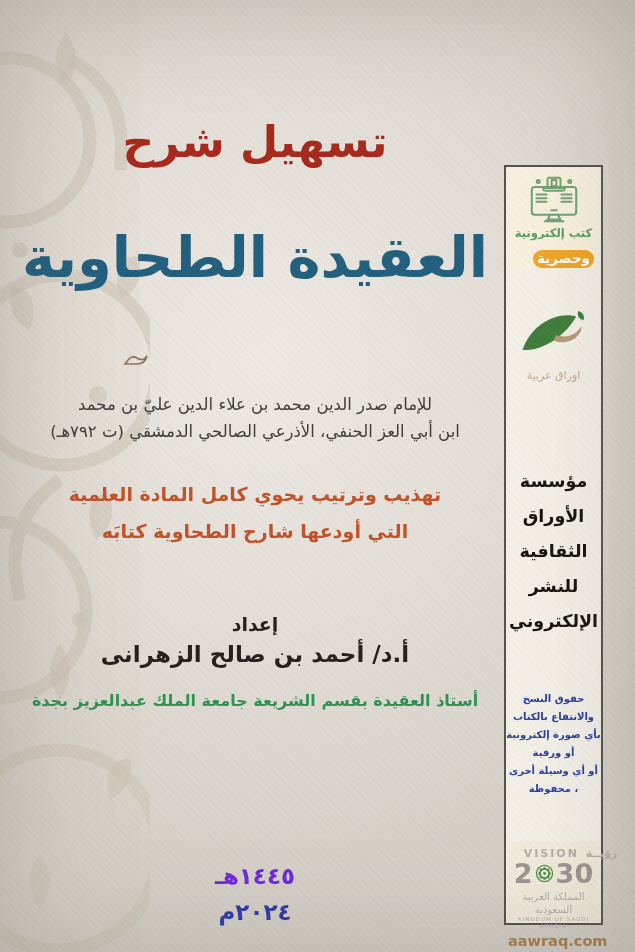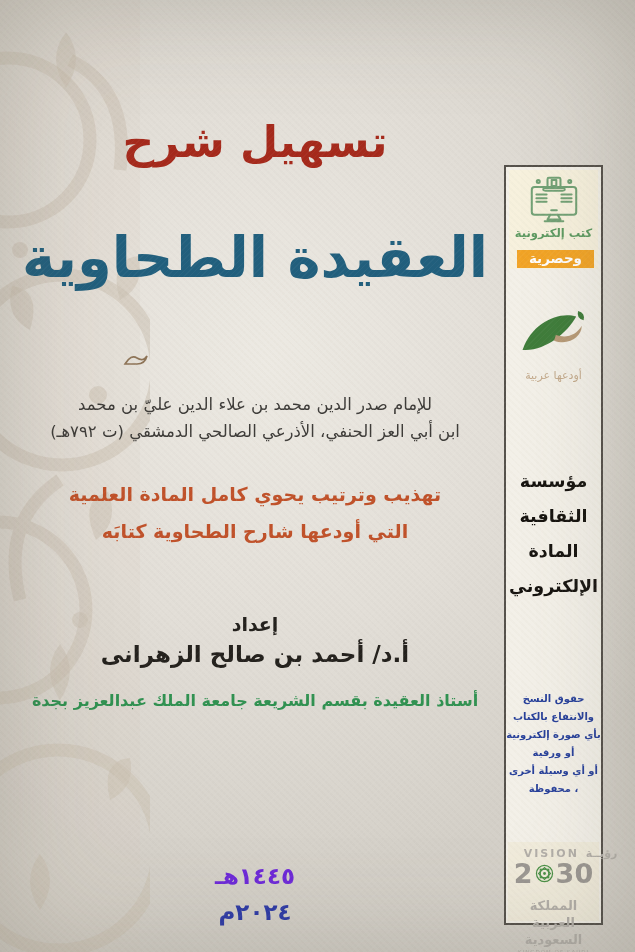--- a/index.html
+++ b/index.html
@@ -35,35 +35,35 @@
   .date-greg  { top:899px; font-size:23px; font-weight:600; color:#2c39a7; }
 
   
   .sidebar { position:absolute; left:504px; top:165px; width:99px; height:760px;
     background:#f3f0e8; border:2px solid #55514b; z-index:4; direction:rtl; }
   .badge-card { position:absolute; top:3px; left:3px; right:3px; height:99px;
     background:#f7f1dd; text-align:center; }
   .badge-card svg.monitor { margin-top:5px; }
   .ebooks-label { font-size:11.5px; font-weight:700; color:#5d9a61; margin-top:-3px; }
   .exclusive-badge { position:absolute; right:4px; bottom:1px; background:#f2a426;
-    color:#fff; font-size:13.5px; font-weight:700; padding:0 12px 2px; }
+    color:#fff; font-size:13.5px; font-weight:700; padding:0 4px 2px;border-radius:9px; }
   .logo-block { position:absolute; top:140px; left:0; right:0; text-align:center; }
   .logo-text { font-size:11px; color:#c4ab8d; margin-top:0; }
   .foundation { position:absolute; top:297px; left:0; right:0; text-align:center;
     font-size:17.5px; font-weight:700; color:#16130f; line-height:35px; }
   .copyright { position:absolute; top:523px; left:0; right:0; text-align:center;
     font-size:10px; font-weight:700; color:#27409b; line-height:18px; }
   .vision-card { position:absolute; left:2px; right:2px; bottom:2px; height:79px;
     background:#f1ecdc; text-align:center; direction:ltr; }
   .vision-line { margin-top:6px; font-size:11px; font-weight:600; color:#b3afa9;
     display:flex; justify-content:center; align-items:center; gap:7px; line-height:1;margin-left:34px; }
   .vision-line .latin { letter-spacing:2px; }
   .year-line { display:flex; justify-content:center; align-items:center; gap:1px;
     font-size:27px; font-weight:800; color:#9b9792; line-height:1; margin-top:1px; }
-  .country-ar { font-size:13px; color:#b3afa9; line-height:1.3; margin-top:11px;font-weight:bold; }
+  .country-ar { font-size:10px; color:#b3afa9; line-height:1.3; margin-top:3px; }
   .country-en { font-size:5.5px; color:#b3afa9; letter-spacing:1px; line-height:1.3; }
   .website { font-size:14.5px; font-weight:700; color:#a87e4e; margin-top:3px; }
 </style>
 </head>
 <body>
 
 <svg class="ornament" viewBox="0 0 150 952" xmlns="http://www.w3.org/2000/svg">
   <g stroke="#c9bfb0" stroke-width="13" fill="none" opacity="0.5">
     <circle cx="8" cy="140" r="82"></circle>
     <circle cx="62" cy="370" r="95"></circle>
@@ -128,27 +128,28 @@
     <div class="ebooks-label">كتب إلكترونية</div>
     <div class="exclusive-badge">وحصرية</div>
   </div>
 
   <div class="logo-block">
     <svg width="74" height="58" viewBox="0 0 80 62">
       <path d="M6 46 C16 16 46 4 64 10 C54 28 30 48 6 46 Z" fill="#3f7d3b"></path>
       <path d="M42 30 C54 34 64 30 70 20 C70 32 56 42 40 36 Z" fill="#b79a77"></path>
       <path d="M66 4 q8 2 6 10 q-8 -2 -6 -10 z" fill="#3f7d3b"></path>
     </svg>
-    <div class="logo-text">أودعها عربية</div>
+    <div class="logo-text">اوراق عربية</div>
   </div>
 
   <div class="foundation">
     <div>مؤسسة</div>
+    <div>الأوراق</div>
     <div>الثقافية</div>
-    <div>المادة</div>
+    <div>للنشر</div>
     <div>الإلكتروني</div>
   </div>
 
   <div class="copyright">
     <div>حقوق النسخ والانتفاع بالكتاب</div>
     <div>بأي صورة إلكترونية أو ورقية</div>
     <div>أو أي وسيلة أخرى ، محفوظة</div>
   </div>
 
   <div class="vision-card">

